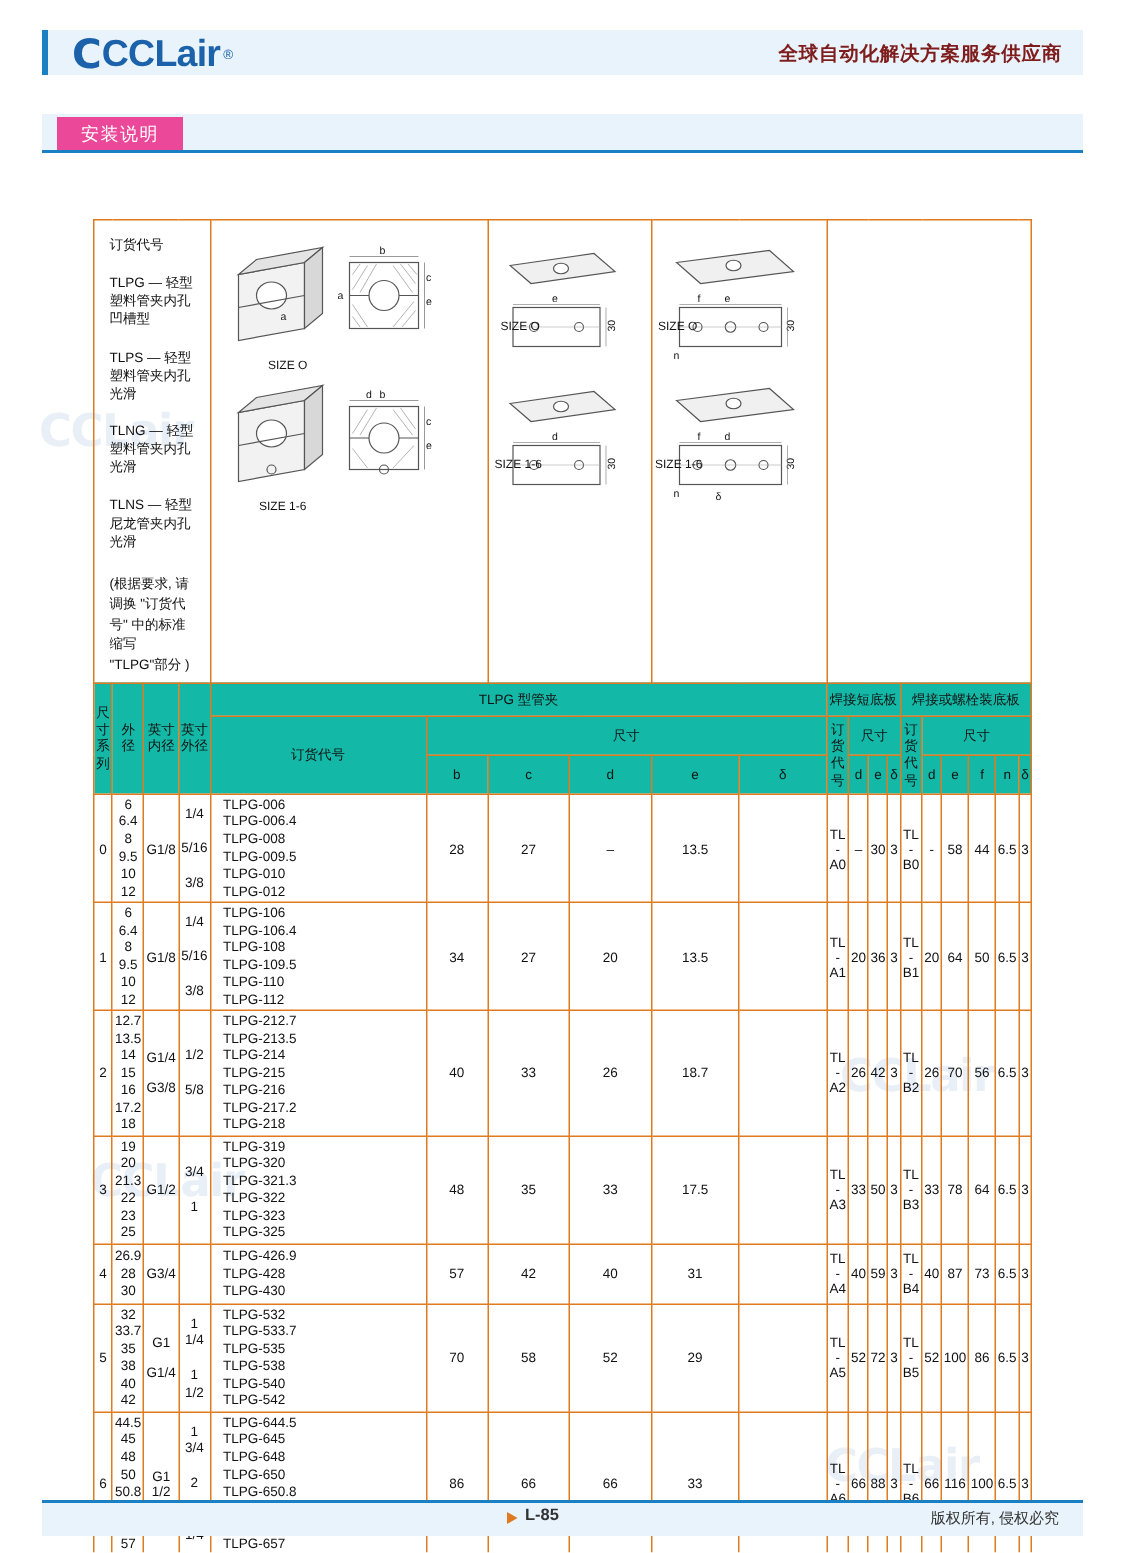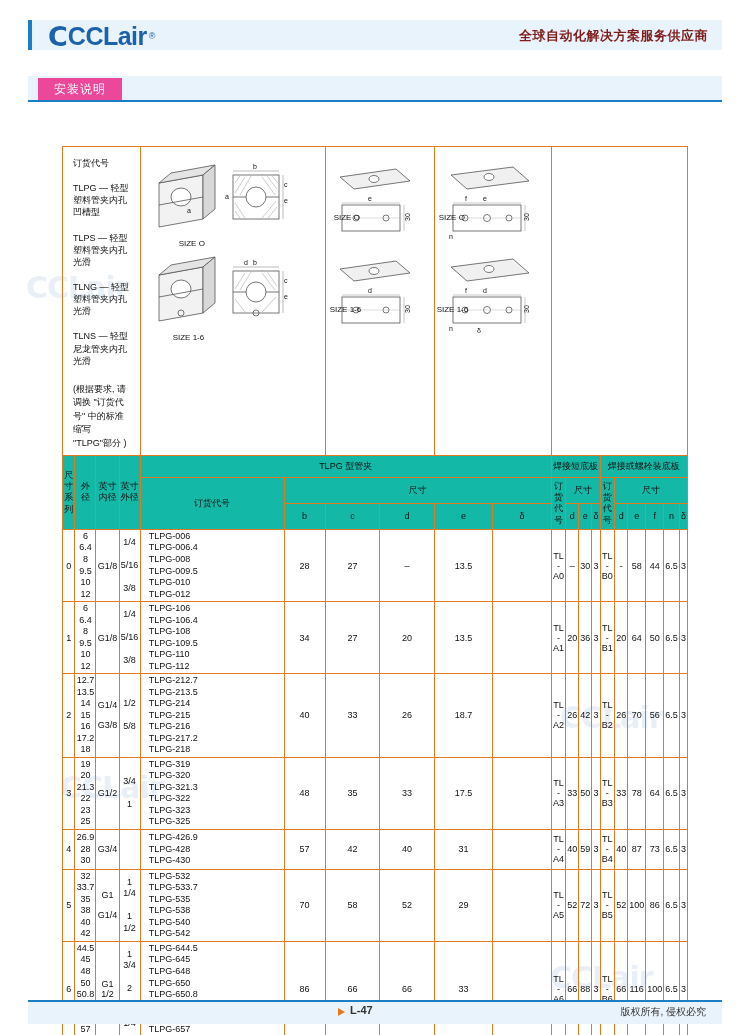--- a/index.html
+++ b/index.html
@@ -562,16 +562,16 @@
           <td class="c-pn">100</td>
           <td class="c-pn">6.5</td>
           <td class="c-pn">3</td>
         </tr>
       </tbody>
   </table>
 
   <div class="footer-line"></div>
   <div class="footer-band"></div>
   <div class="page-tri"></div>
-  <div class="page-num">L-47</div>
+  <div class="page-num">L-85</div>
   <div class="copyright">版权所有, 侵权必究</div>
 
 </div>
 
 </body></html>

